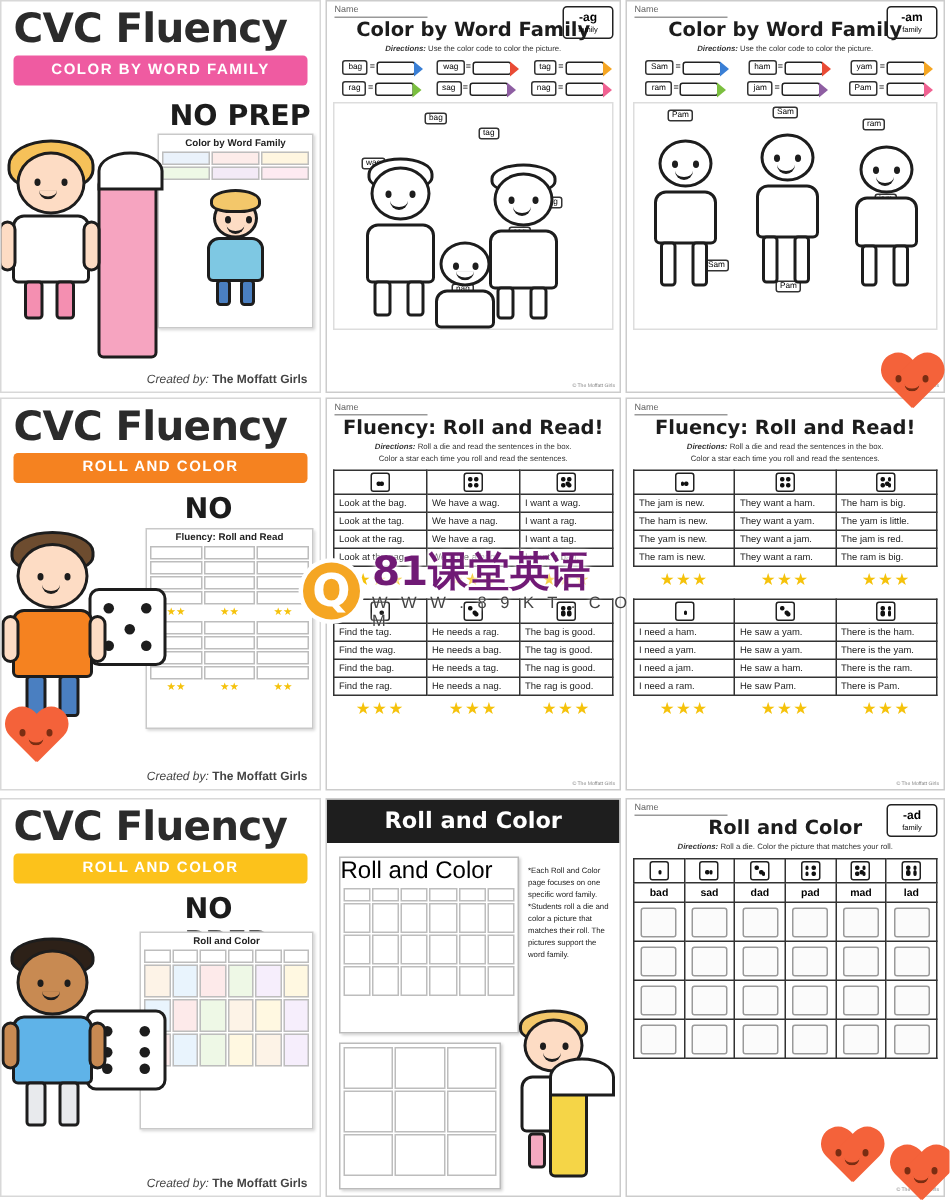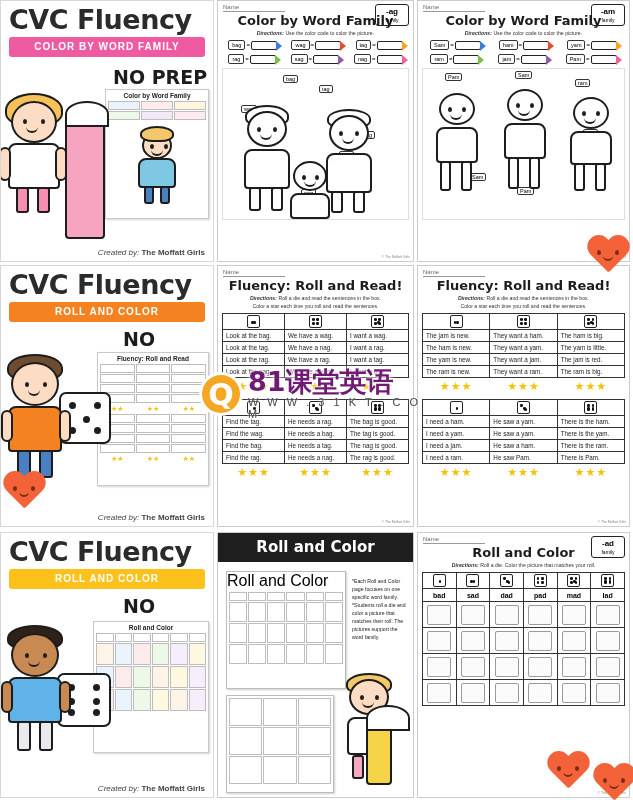--- a/index.html
+++ b/index.html
@@ -1177,17 +1177,17 @@
         <i class="l"></i>
         <i class="r"></i>
         <u></u>
       </div>
   </div>
 
   <div id="watermark">
     <div class="wm-logo">Q</div>
     <div class="wm-text">
       <div class="wm-main">81课堂英语</div>
-      <div class="wm-sub">W W W . 3 1 K T . C O M</div>
+      <div class="wm-sub">W W W . 8 9 K T . C O M</div>
     </div>
   </div>
 
 </div>
 
 </body></html>

